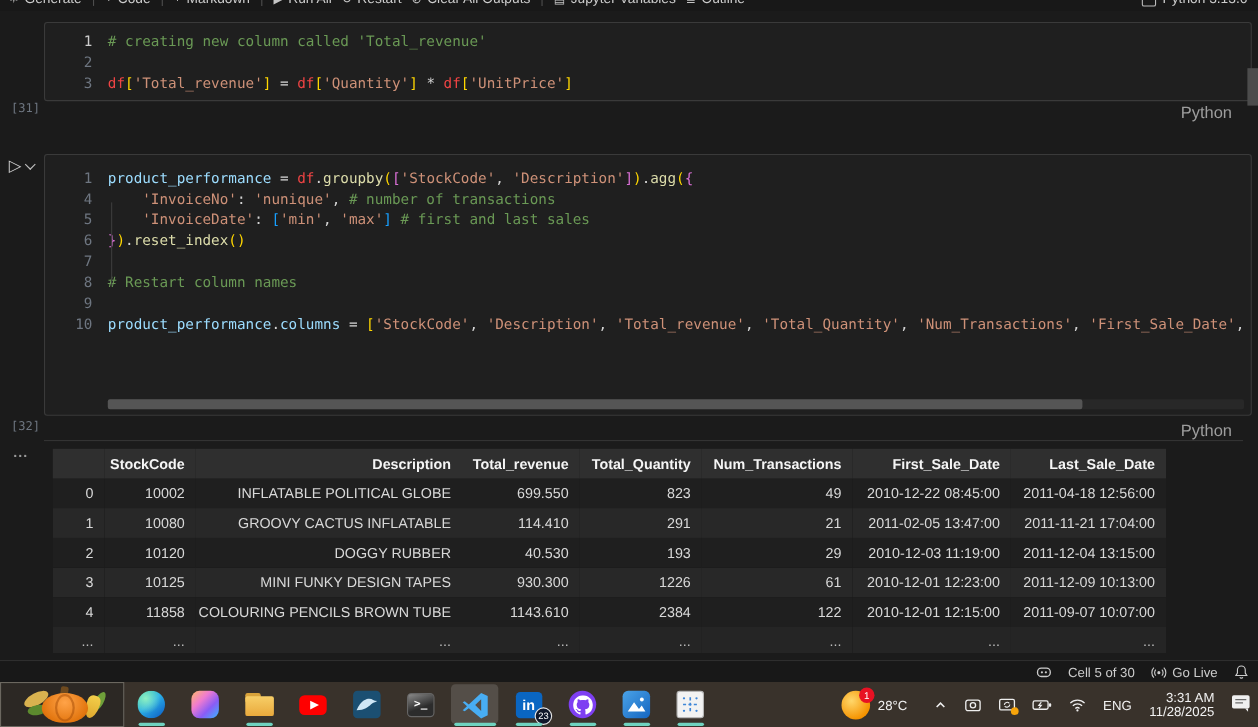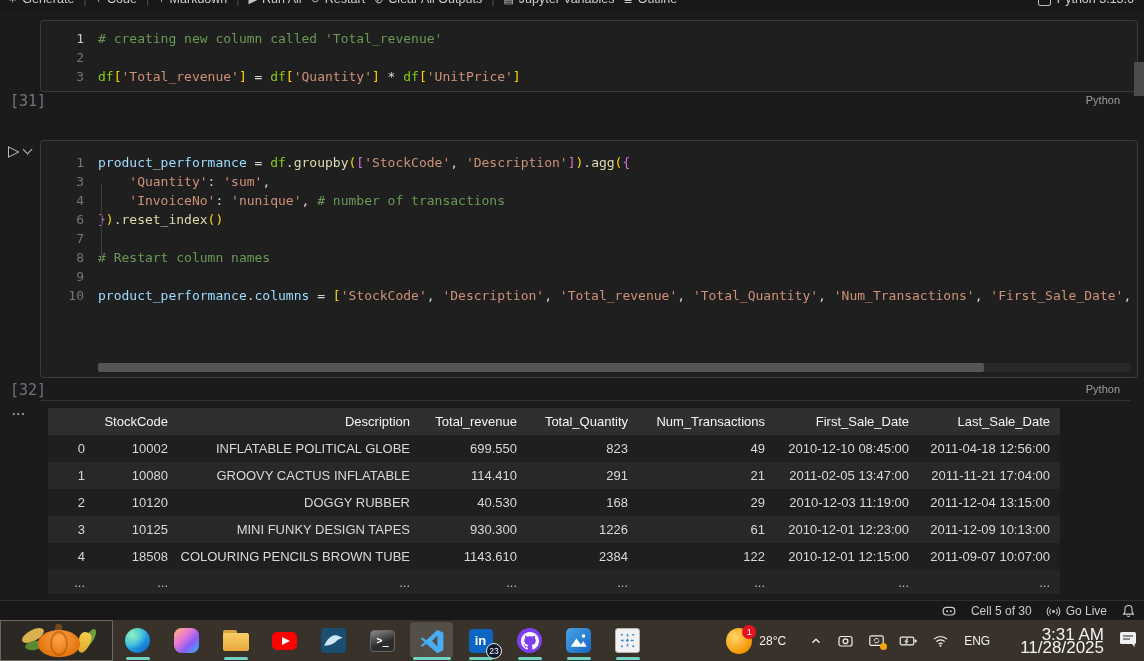--- a/index.html
+++ b/index.html
@@ -18,40 +18,40 @@
   .kr-ico{width:11px;height:11px;border:1.4px solid #bbb;border-radius:2px;display:inline-block;}
 
   
   .editor{position:absolute;top:10px;left:0;width:1144px;height:590px;background:#1b1b1b;}
   .cell{position:absolute;left:40px;width:1098px;background:#1f1f1f;border:1px solid #3a3a3a;
         border-radius:3px;box-sizing:border-box;overflow:hidden;
         font-family:"DejaVu Sans Mono","Liberation Mono",monospace;font-size:13px;line-height:19px;}
   .code-line{white-space:pre;height:19px;}
   .ln{display:inline-block;width:43px;text-align:right;margin-right:14px;color:#6e7681;}
   .ln-active{color:#cccccc;}
-  .tok-cmt{color:#6A9955}.tok-v{color:#9CDCFE}.tok-df{color:#84cc16}.tok-fn{color:#DCDCAA}
+  .tok-cmt{color:#6A9955}.tok-v{color:#9CDCFE}.tok-df{color:#ef4444}.tok-fn{color:#DCDCAA}
   .tok-s{color:#CE9178}.tok-p{color:#D4D4D4}.tok-b1{color:#FFD700}.tok-b2{color:#DA70D6}.tok-b3{color:#179FFF}
   .indent-guide{position:absolute;left:60px;top:43px;width:1px;height:76px;background:#3c3c3c;}
   .hscroll{position:absolute;left:57px;right:6px;bottom:5px;height:9px;background:#282828;border-radius:2px;}
   .hthumb{position:absolute;left:0;top:0;height:9px;width:886px;background:#555555;border-radius:2px;}
-  .exec-count{position:absolute;left:10px;color:#6e7681;font-family:"DejaVu Sans Mono",monospace;font-size:15px;}
-  .lang-label{position:absolute;right:24px;color:#9d9d9d;font-size:11px;}
+  .exec-count{position:absolute;left:10px;color:#6e7681;font-family:"DejaVu Sans Mono",monospace;font-size:11px;}
+  .lang-label{position:absolute;right:24px;color:#9d9d9d;font-size:15px;}
   .run-group{position:absolute;left:8px;top:133px;color:#d0d0d0;display:flex;align-items:center;cursor:pointer;}
   .run-play{font-size:15px;line-height:15px;}
   .run-chev{width:6px;height:6px;border-right:1.4px solid #bdbdbd;border-bottom:1.4px solid #bdbdbd;
             transform:rotate(45deg);margin-left:4px;margin-top:-2px;}
   .vscroll-thumb{position:absolute;right:0;top:52px;width:10px;height:34px;background:#4c4c4c;}
 
   
   .out-sep{position:absolute;left:40px;top:390px;width:1090px;height:1px;background:#333333;}
   .out-gutter{position:absolute;left:12px;top:393px;color:#9a9a9a;font-size:13px;font-weight:bold;
               letter-spacing:1px;cursor:pointer;}
   .out-table{position:absolute;left:48px;top:398px;}
   table.df{border-collapse:collapse;table-layout:fixed;color:#d8d8d8;font-size:13px;}
-  table.df th{font-weight:400;color:#f5f5f5;background:#2f2f2f;height:27px;text-align:right;padding:0 10px 0 0;}
+  table.df th{font-weight:700;color:#f5f5f5;background:#2f2f2f;height:27px;text-align:right;padding:0 10px 0 0;}
   table.df td{height:27px;text-align:right;padding:0 10px 0 0;white-space:nowrap;overflow:hidden;}
   tr.r-even td{background:#1f1f1f;}
   tr.r-odd td{background:#282828;}
   tr.r-ell td{background:#252525;height:24px;color:#bdbdbd;}
 
   
   .statusbar{position:absolute;top:600px;left:0;width:1144px;height:20px;background:#181818;
              border-top:1px solid #2e2e2e;box-sizing:border-box;}
   .sb-right{position:absolute;right:8px;top:0;height:20px;display:flex;align-items:center;gap:14px;
             color:#cccccc;font-size:12px;}
@@ -112,21 +112,21 @@
   .ic-snip svg{width:21px;height:21px;display:block;}
 
   .tray{position:absolute;right:6px;top:0;height:41px;display:flex;align-items:center;color:#f2f2f2;font-size:12px;}
   .weather{display:flex;align-items:center;gap:7px;margin-right:16px;cursor:pointer;}
   .weather-ic{position:relative;width:26px;height:26px;border-radius:50%;
               background:radial-gradient(circle at 35% 35%,#ffd76b,#f59300 72%);}
   .weather-badge{position:absolute;top:-3px;right:-4px;width:14px;height:14px;border-radius:50%;background:#e81123;
                  color:#fff;font-size:9px;display:flex;align-items:center;justify-content:center;}
   .tray-ico{margin:0 7px;display:flex;align-items:center;cursor:pointer;position:relative;}
   .tray-lang{margin:0 8px;font-size:12px;cursor:pointer;}
-  .clock{margin:0 10px 0 22px;text-align:right;font-size:17px;line-height:13px;cursor:pointer;}
+  .clock{margin:0 10px 0 8px;text-align:right;font-size:12px;line-height:13px;cursor:pointer;}
   .notif{margin-left:4px;cursor:pointer;}
   .orange-dot{position:absolute;right:-2px;bottom:-1px;width:7px;height:7px;border-radius:50%;background:#f7a40a;}
 </style>
 </head>
 <body>
 
 <div class="screen">
 
   <div class="nb-toolbar">
     <div class="tb-inner" id="tb-items">
@@ -186,22 +186,22 @@
     <div class="lang-label" style="top:84px;">Python</div>
 
     <div class="run-group">
       <span class="run-play">▷</span>
       <span class="run-chev"></span>
     </div>
 
     <div class="cell" style="top:130px;height:238px;padding-top:12px;">
       <div class="code-lines">
           <div class="code-line"><span class="ln">1</span><span class="tok-v">product_performance</span><span class="tok-p"> = </span><span class="tok-df">df</span><span class="tok-p">.</span><span class="tok-fn">groupby</span><span class="tok-b1">(</span><span class="tok-b2">[</span><span class="tok-s">'StockCode'</span><span class="tok-p">, </span><span class="tok-s">'Description'</span><span class="tok-b2">]</span><span class="tok-b1">)</span><span class="tok-p">.</span><span class="tok-fn">agg</span><span class="tok-b1">(</span><span class="tok-b2">{</span></div>
-          <div class="code-line"><span class="ln">3</span><span class="tok-p">    </span><span class="tok-s">'Quantity'</span><span class="tok-p">: </span><span class="tok-s">'sum'</span><span class="tok-p">,</span></div>
           <div class="code-line"><span class="ln">4</span><span class="tok-p">    </span><span class="tok-s">'InvoiceNo'</span><span class="tok-p">: </span><span class="tok-s">'nunique'</span><span class="tok-p">, </span><span class="tok-cmt"># number of transactions</span></div>
+          <div class="code-line"><span class="ln">5</span><span class="tok-p">    </span><span class="tok-s">'InvoiceDate'</span><span class="tok-p">: </span><span class="tok-b3">[</span><span class="tok-s">'min'</span><span class="tok-p">, </span><span class="tok-s">'max'</span><span class="tok-b3">]</span><span class="tok-p"> </span><span class="tok-cmt"># first and last sales</span></div>
           <div class="code-line"><span class="ln">6</span><span class="tok-b2">}</span><span class="tok-b1">)</span><span class="tok-p">.</span><span class="tok-fn">reset_index</span><span class="tok-b1">(</span><span class="tok-b1">)</span></div>
           <div class="code-line"><span class="ln">7</span></div>
           <div class="code-line"><span class="ln">8</span><span class="tok-cmt"># Restart column names</span></div>
           <div class="code-line"><span class="ln">9</span></div>
           <div class="code-line"><span class="ln">10</span><span class="tok-v">product_performance</span><span class="tok-p">.</span><span class="tok-v">columns</span><span class="tok-p"> = </span><span class="tok-b1">[</span><span class="tok-s">'StockCode'</span><span class="tok-p">, </span><span class="tok-s">'Description'</span><span class="tok-p">, </span><span class="tok-s">'Total_revenue'</span><span class="tok-p">, </span><span class="tok-s">'Total_Quantity'</span><span class="tok-p">, </span><span class="tok-s">'Num_Transactions'</span><span class="tok-p">, </span><span class="tok-s">'First_Sale_Date'</span><span class="tok-p">, </span></div>
         </div>
       <div class="indent-guide"></div>
       <div class="hscroll">
         <div class="hthumb"></div>
       </div>
@@ -236,56 +236,56 @@
             </tr>
           </thead>
           <tbody>
             <tr class="r-even">
               <td>0</td>
               <td>10002</td>
               <td>INFLATABLE POLITICAL GLOBE</td>
               <td>699.550</td>
               <td>823</td>
               <td>49</td>
-              <td>2010-12-10 08:45:00</td>
+              <td>2010-12-22 08:45:00</td>
               <td>2011-04-18 12:56:00</td>
             </tr>
             <tr class="r-odd">
               <td>1</td>
               <td>10080</td>
               <td>GROOVY CACTUS INFLATABLE</td>
               <td>114.410</td>
               <td>291</td>
               <td>21</td>
               <td>2011-02-05 13:47:00</td>
               <td>2011-11-21 17:04:00</td>
             </tr>
             <tr class="r-even">
               <td>2</td>
               <td>10120</td>
               <td>DOGGY RUBBER</td>
               <td>40.530</td>
-              <td>168</td>
+              <td>193</td>
               <td>29</td>
               <td>2010-12-03 11:19:00</td>
               <td>2011-12-04 13:15:00</td>
             </tr>
             <tr class="r-odd">
               <td>3</td>
               <td>10125</td>
               <td>MINI FUNKY DESIGN TAPES</td>
               <td>930.300</td>
               <td>1226</td>
               <td>61</td>
               <td>2010-12-01 12:23:00</td>
               <td>2011-12-09 10:13:00</td>
             </tr>
             <tr class="r-even">
               <td>4</td>
-              <td>18508</td>
+              <td>11858</td>
               <td>COLOURING PENCILS BROWN TUBE</td>
               <td>1143.610</td>
               <td>2384</td>
               <td>122</td>
               <td>2010-12-01 12:15:00</td>
               <td>2011-09-07 10:07:00</td>
             </tr>
             <tr class="r-ell">
               <td>...</td>
               <td>...</td>

